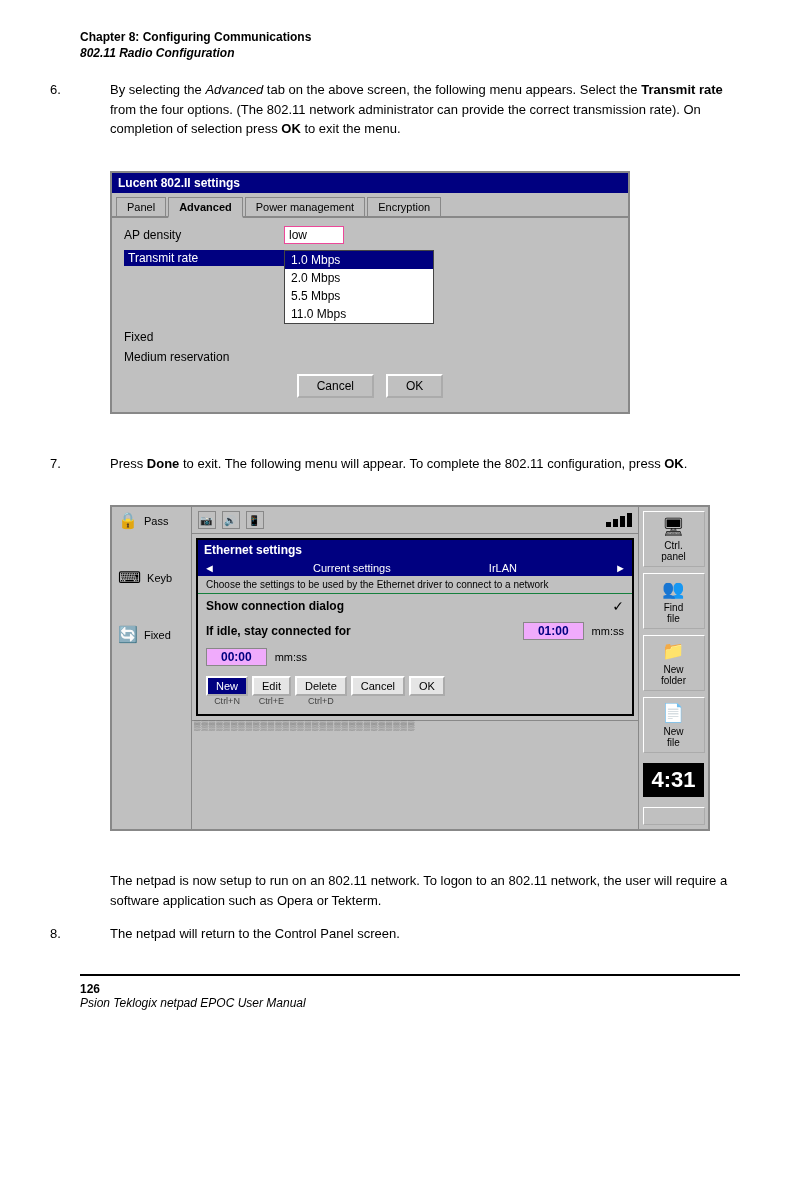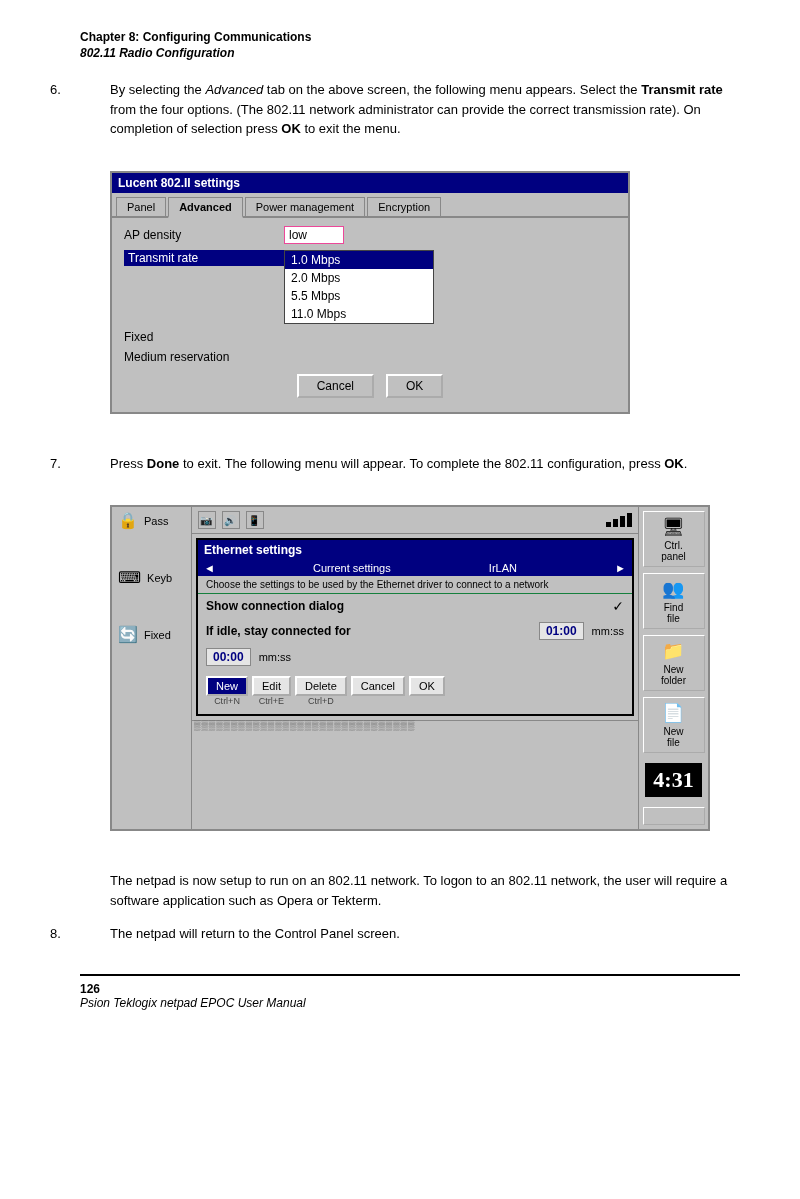--- a/index.html
+++ b/index.html
@@ -235,22 +235,22 @@
     }
     .eth-dialog-label {
       flex: 1;
       font-weight: bold;
     }
     .eth-check {
       font-size: 14px;
     }
     .eth-time-field {
       border: 1px solid #888;
-      background: #e5e5e5;
-      padding: 1px 6px;
+      background: #f0abfc;
+      padding: 1px 14px;
       font-size: 12px;
       font-weight: bold;
       color: #000080;
     }
     .eth-mmss {
       font-size: 11px;
     }
     .eth-dialog-buttons {
       display: flex;
       gap: 4px;
@@ -297,21 +297,21 @@
       font-size: 16px;
     }
     .time-display {
       background: #000;
       color: #fff;
       font-size: 22px;
       font-weight: bold;
       padding: 4px 8px;
       text-align: center;
       margin: 4px 2px;
-      font-family: Liberation Serif, serif;
+      font-family: Liberation Sans, sans-serif;
     }
     .eth-main-content {
       flex: 1;
     }
     .eth-scroll-bar {
       height: 8px;
       background: #c0c0c0;
       border-top: 1px solid #888;
       display: flex;
       align-items: center;

